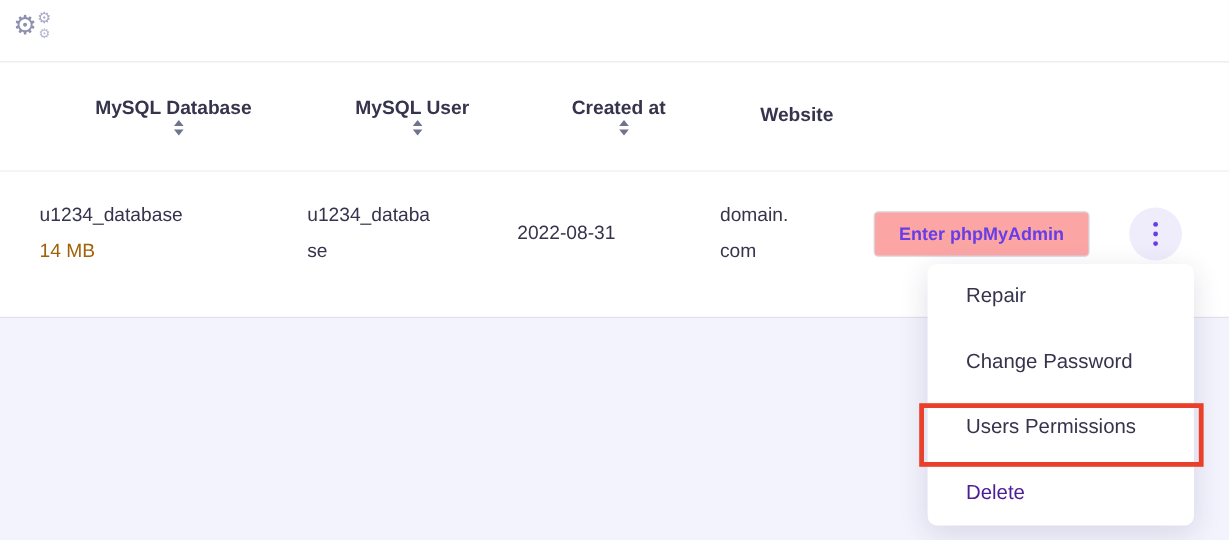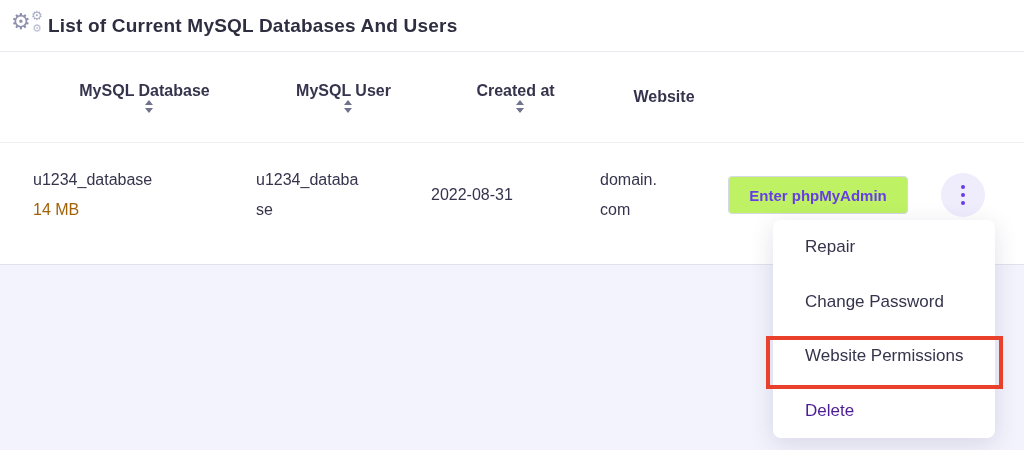--- a/index.html
+++ b/index.html
@@ -32,21 +32,21 @@
             border-left:4.5px solid transparent; border-right:4.5px solid transparent; }
   .sort .up   { border-bottom:5.5px solid #70738c; }
   .sort .down { border-top:5.5px solid #70738c; }
 
   .trow { height:104px; }
   .cell { font-size:16px; color:#36344d; line-height:30px; }
   .db-size { color:#a16207; line-height:30px; }
   .wrap-user { max-width:106px; overflow-wrap:anywhere; }
   .wrap-site { max-width:62px;  overflow-wrap:anywhere; }
 
-  .pma-btn { width:180px; height:38px; background:#bef264; border:1px solid #d6d9e4;
+  .pma-btn { width:180px; height:38px; background:#fca5a5; border:1px solid #d6d9e4;
              border-radius:4px; font-family:"Liberation Sans", sans-serif;
              font-size:15px; font-weight:bold; color:#673de6; cursor:pointer; }
 
   .kebab-btn { width:44px; height:44px; border-radius:50%; background:#efecfc; border:none;
                display:flex; flex-direction:column; align-items:center; justify-content:center;
                gap:4px; cursor:pointer; }
   .kebab-btn b { display:block; width:4px; height:4px; border-radius:50%; background:#673de6; }
 
   
   .dropdown { position:absolute; left:773px; top:220px; width:222px; height:218px;
@@ -68,21 +68,20 @@
 <div class="stage">
 
   <div class="card">
 
     <div class="card-header">
       <span class="gears">
         <span class="gear-big">⚙</span>
         <span class="gear-small">⚙</span>
         <span class="gear-tiny">⚙</span>
       </span>
-      <span class="page-title">List of Current MySQL Databases And Users</span>
     </div>
 
     <div class="grid thead">
       <div class="th">
         <span>MySQL Database</span>
         <span class="sort">
             <i class="up"></i>
             <i class="down"></i>
           </span>
       </div>
@@ -127,19 +126,19 @@
           </span>
         </button>
       </div>
     </div>
 
   </div>
 
   <div class="dropdown">
     <button class="menu-item">Repair</button>
     <button class="menu-item">Change Password</button>
-    <button class="menu-item">Website Permissions</button>
+    <button class="menu-item">Users Permissions</button>
     <button class="menu-item danger">Delete</button>
   </div>
 
   <div class="annotation"></div>
 
 </div>
 
 </body></html>

